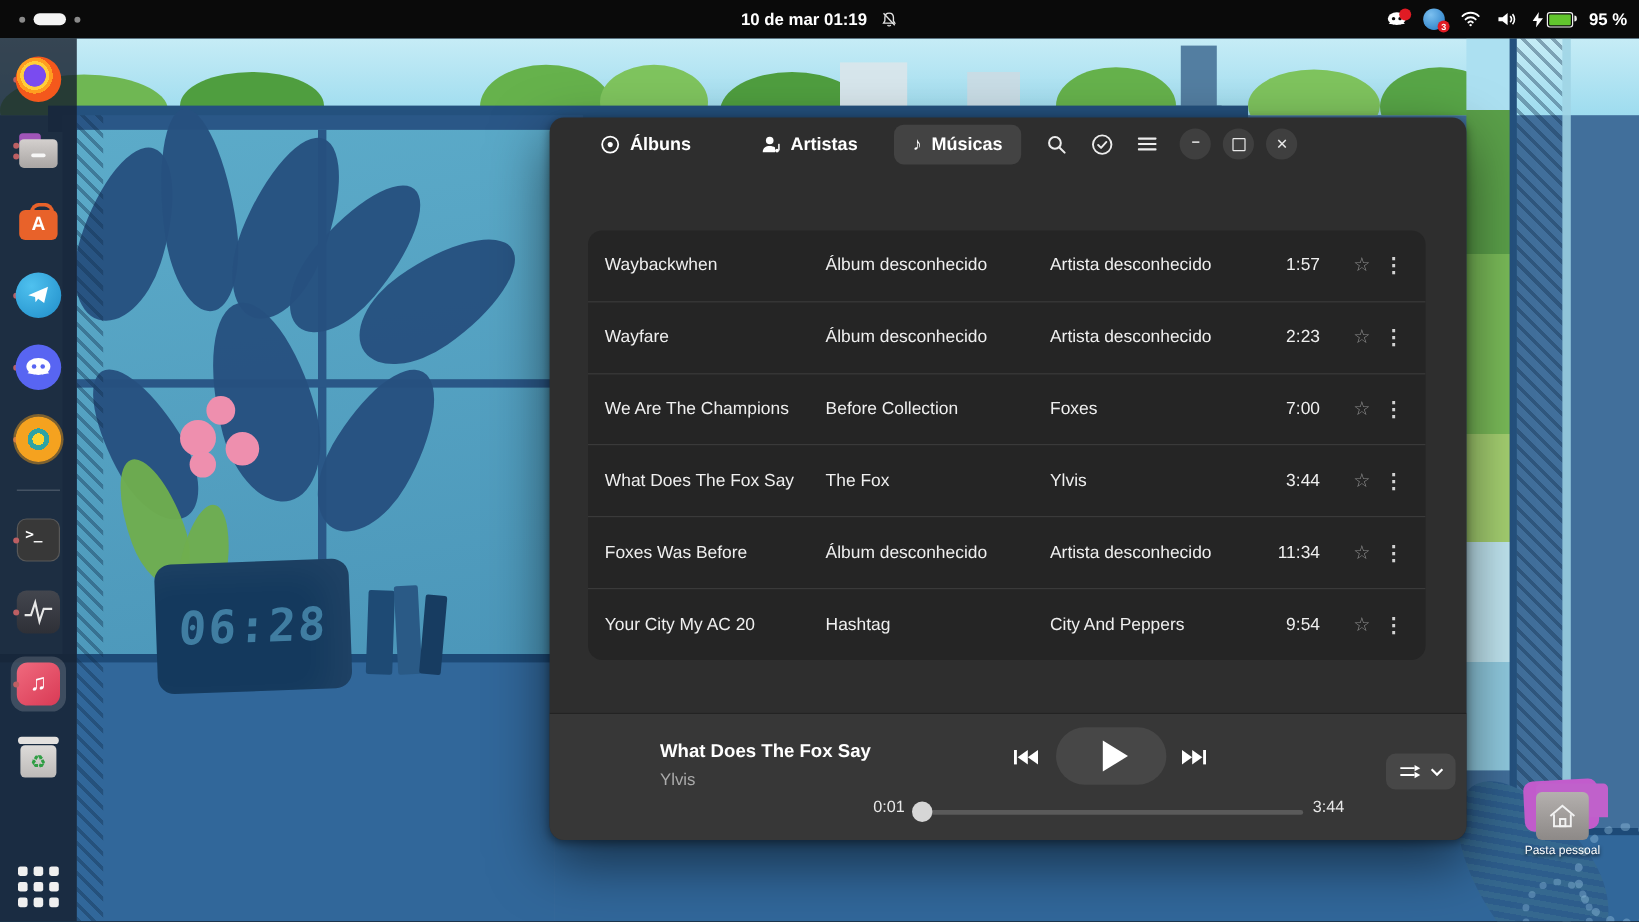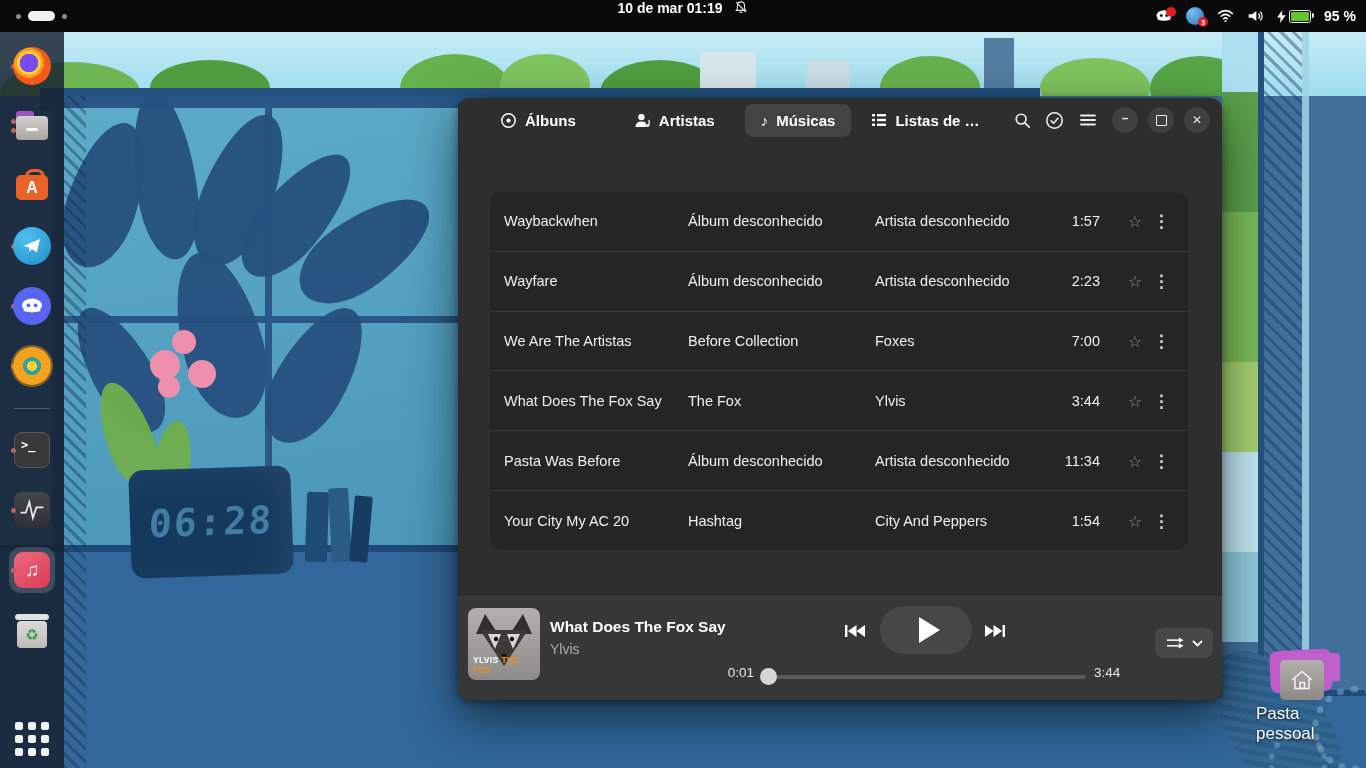--- a/index.html
+++ b/index.html
@@ -44,21 +44,21 @@
   .bag{position:absolute;left:1270px;top:650px;width:62px;height:42px;background:#c25ccc;
        border-radius:8px;transform:rotate(-3deg);}
   .gear{position:absolute;border-radius:50%;}
 
   
   .topbar{position:absolute;left:0;top:0;width:100%;height:32px;background:#0a0a0a;z-index:50;color:#fff;}
   .ws{position:absolute;left:16px;top:0;height:100%;display:flex;align-items:center;gap:7px;cursor:pointer;}
   .ws .d{width:5px;height:5px;border-radius:50%;background:#8a8a8a;}
   .ws .pill{width:27px;height:10px;border-radius:5px;background:#f4f4f4;}
   .tb-center{position:absolute;left:50%;top:0;transform:translateX(-50%);height:100%;
-             display:flex;align-items:flex-start;gap:11px;font-size:14px;font-weight:600;cursor:pointer;}
+             display:flex;align-items:center;gap:11px;font-size:14px;font-weight:600;cursor:pointer;}
   .tb-right{position:absolute;right:10px;top:0;height:100%;display:flex;align-items:center;gap:13px;
             font-size:14px;font-weight:600;}
   .tray{position:relative;display:flex;align-items:center;cursor:pointer;}
   .badge{position:absolute;width:10px;height:10px;border-radius:50%;background:#e01b24;
          color:#fff;font-size:7.5px;font-weight:bold;display:flex;align-items:center;justify-content:center;}
   .blue-orb{width:18px;height:18px;border-radius:50%;background:radial-gradient(circle at 35% 30%,#7cc0ef,#1f77c4);}
   .batt{position:relative;width:20px;height:11px;border:1.2px solid #f0f0f0;border-radius:2.5px;}
   .batt::before{content:"";position:absolute;inset:1px;background:#62c52e;border-radius:1px;}
   .batt::after{content:"";position:absolute;right:-4px;top:2.5px;width:2.5px;height:5px;background:#f0f0f0;border-radius:0 2px 2px 0;}
 
@@ -100,21 +100,21 @@
   .ic-grid{display:grid;grid-template-columns:repeat(3,8px);grid-gap:5px;width:auto;height:auto;}
   .ic-grid span{width:8px;height:8px;background:#f0f0f0;border-radius:2px;}
 
   
   .home{position:absolute;left:1256px;top:650px;width:92px;z-index:5;display:flex;flex-direction:column;
         align-items:center;cursor:pointer;}
   .hfold{position:relative;width:58px;height:50px;}
   .hfold .tab{position:absolute;left:7px;top:3px;width:28px;height:12px;border-radius:4px 4px 0 0;background:#c061cb;}
   .hfold .fbody{position:absolute;left:7px;right:7px;top:10px;bottom:0;border-radius:5px;
         background:linear-gradient(#b4b0ae,#8d8987);display:flex;align-items:center;justify-content:center;}
-  .hlabel{margin-top:4px;color:#fff;font-size:17px;text-shadow:0 1px 3px rgba(0,0,0,.85);}
+  .hlabel{margin-top:4px;color:#fff;font-size:10px;text-shadow:0 1px 3px rgba(0,0,0,.85);}
 
   
   .win{position:absolute;left:458px;top:98px;width:764px;height:602px;background:#2e2e2e;border-radius:12px;
        z-index:30;box-shadow:0 18px 48px rgba(0,0,0,.55),0 2px 8px rgba(0,0,0,.4);}
   .win-header{height:44px;display:flex;align-items:center;padding:0 12px;color:#fff;}
   .tab{display:flex;align-items:center;gap:8px;font-size:15px;font-weight:700;padding:8px 16px;
        border-radius:8px;cursor:pointer;white-space:nowrap;}
   .tab.active{background:#434343;}
   .icon-btn{width:30px;height:30px;display:flex;align-items:center;justify-content:center;cursor:pointer;}
   .winbtn{width:26px;height:26px;border-radius:50%;background:#3f3f3f;color:#e9e9e9;display:flex;
@@ -393,33 +393,20 @@
             <circle cx="12.7" cy="12.7" r="1.5"></circle>
               <rect x="13.6" y="7.4" width="1.2" height="5.2"></rect>
           </svg>
         </span>
         <span>Artistas</span>
       </div>
       <div class="tab active" style="margin-left:14px;">
         <span style="font-size:15px;">♪</span>
         <span>Músicas</span>
       </div>
-      <div class="tab" style="margin-left:4px;">
-        <span style="display:flex;">
-          <svg width="16" height="14" viewBox="0 0 16 14" fill="#fff">
-            <rect x="1" y="1" width="3" height="2.4"></rect>
-              <rect x="6" y="1" width="9" height="2.4"></rect>
-            <rect x="1" y="5.8" width="3" height="2.4"></rect>
-              <rect x="6" y="5.8" width="9" height="2.4"></rect>
-            <rect x="1" y="10.6" width="3" height="2.4"></rect>
-              <rect x="6" y="10.6" width="9" height="2.4"></rect>
-          </svg>
-        </span>
-        <span>Listas de …</span>
-      </div>
       <div class="icon-btn" style="margin-left:14px;">
         <svg width="17" height="17" viewBox="0 0 16 16" fill="none" stroke="#ececec" stroke-width="1.6">
           <circle cx="6.7" cy="6.7" r="4.6"></circle>
             <line x1="10.2" y1="10.2" x2="14.3" y2="14.3" stroke-linecap="round"></line>
         </svg>
       </div>
       <div class="icon-btn" style="margin-left:8px;">
         <svg width="19" height="19" viewBox="0 0 18 18" fill="none" stroke="#ececec" stroke-width="1.5">
           <circle cx="9" cy="9" r="7.3"></circle>
           <polyline points="5.8,9.3 8.1,11.6 12.3,6.9" stroke-linecap="round" stroke-linejoin="round"></polyline>
@@ -454,69 +441,54 @@
       </div>
       <div class="row">
         <span class="s-title">Wayfare</span>
         <span class="s-album">Álbum desconhecido</span>
         <span class="s-artist">Artista desconhecido</span>
         <span class="s-dur">2:23</span>
         <span class="s-star">☆</span>
         <span class="s-kebab">⋮</span>
       </div>
       <div class="row">
-        <span class="s-title">We Are The Artistas</span>
+        <span class="s-title">We Are The Champions</span>
         <span class="s-album">Before Collection</span>
         <span class="s-artist">Foxes</span>
         <span class="s-dur">7:00</span>
         <span class="s-star">☆</span>
         <span class="s-kebab">⋮</span>
       </div>
       <div class="row">
         <span class="s-title">What Does The Fox Say</span>
         <span class="s-album">The Fox</span>
         <span class="s-artist">Ylvis</span>
         <span class="s-dur">3:44</span>
         <span class="s-star">☆</span>
         <span class="s-kebab">⋮</span>
       </div>
       <div class="row">
-        <span class="s-title">Pasta Was Before</span>
+        <span class="s-title">Foxes Was Before</span>
         <span class="s-album">Álbum desconhecido</span>
         <span class="s-artist">Artista desconhecido</span>
         <span class="s-dur">11:34</span>
         <span class="s-star">☆</span>
         <span class="s-kebab">⋮</span>
       </div>
       <div class="row">
         <span class="s-title">Your City My AC 20</span>
         <span class="s-album">Hashtag</span>
         <span class="s-artist">City And Peppers</span>
-        <span class="s-dur">1:54</span>
+        <span class="s-dur">9:54</span>
         <span class="s-star">☆</span>
         <span class="s-kebab">⋮</span>
       </div>
     </div>
 
     <div class="player">
-      <div class="art">
-        <svg width="72" height="72" viewBox="0 0 72 72">
-          <polygon points="17,6 30,26 8,26" fill="#2e2e2e"></polygon>
-          <polygon points="55,6 64,26 42,26" fill="#2e2e2e"></polygon>
-          <polygon points="12,22 60,22 36,58" fill="#3c3a38"></polygon>
-          <polygon points="20,26 33,26 27,41" fill="#d9d7d5"></polygon>
-          <polygon points="52,26 39,26 45,41" fill="#d9d7d5"></polygon>
-          <circle cx="28" cy="31" r="2.2" fill="#111"></circle>
-          <circle cx="44" cy="31" r="2.2" fill="#111"></circle>
-          <polygon points="33,46 39,46 36,51" fill="#111"></polygon>
-        </svg>
-        <span class="art-tx">
-          <b>YLVIS</b><i>THE FOX</i>
-        </span>
-      </div>
       <div class="p-title">What Does The Fox Say</div>
       <div class="p-artist">Ylvis</div>
 
       <div class="pbtn btn-prev">
         <svg width="22" height="16" viewBox="0 0 22 16" fill="#fff">
           <rect x="1" y="2" width="2.4" height="12"></rect>
           <polygon points="12.5,2 12.5,14 4,8"></polygon>
           <polygon points="21,2 21,14 12.5,8"></polygon>
         </svg>
       </div>

